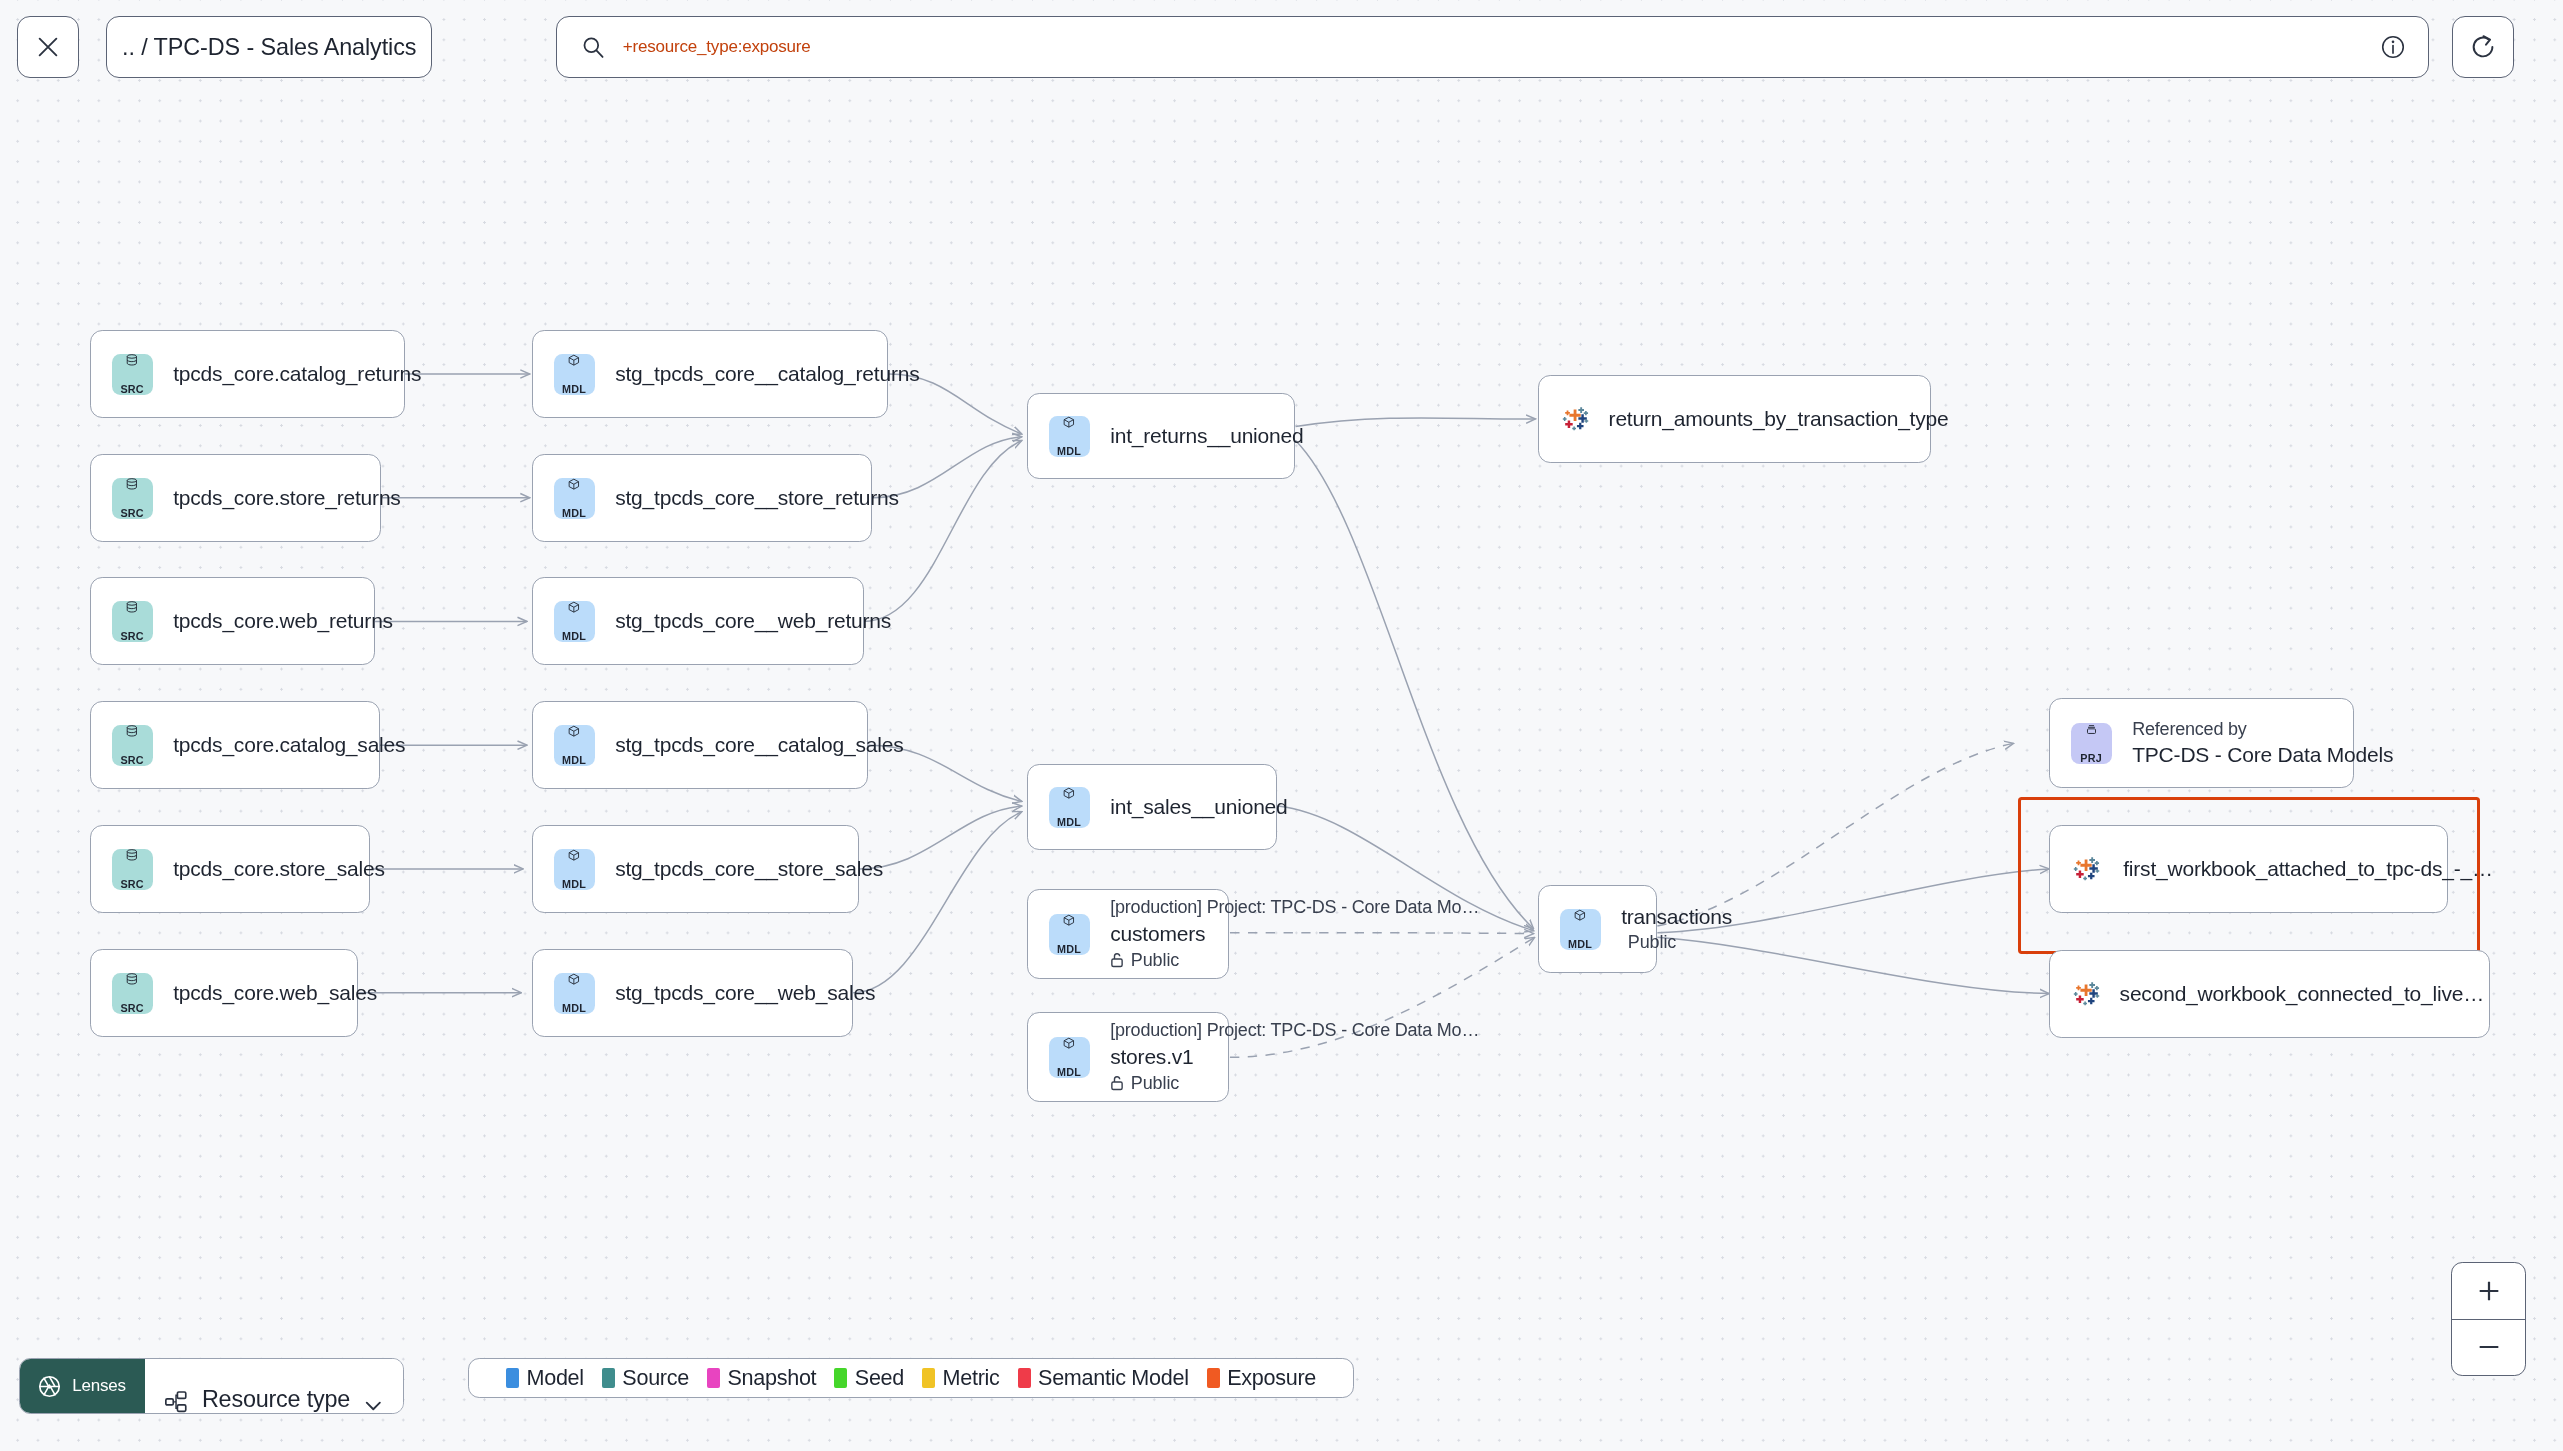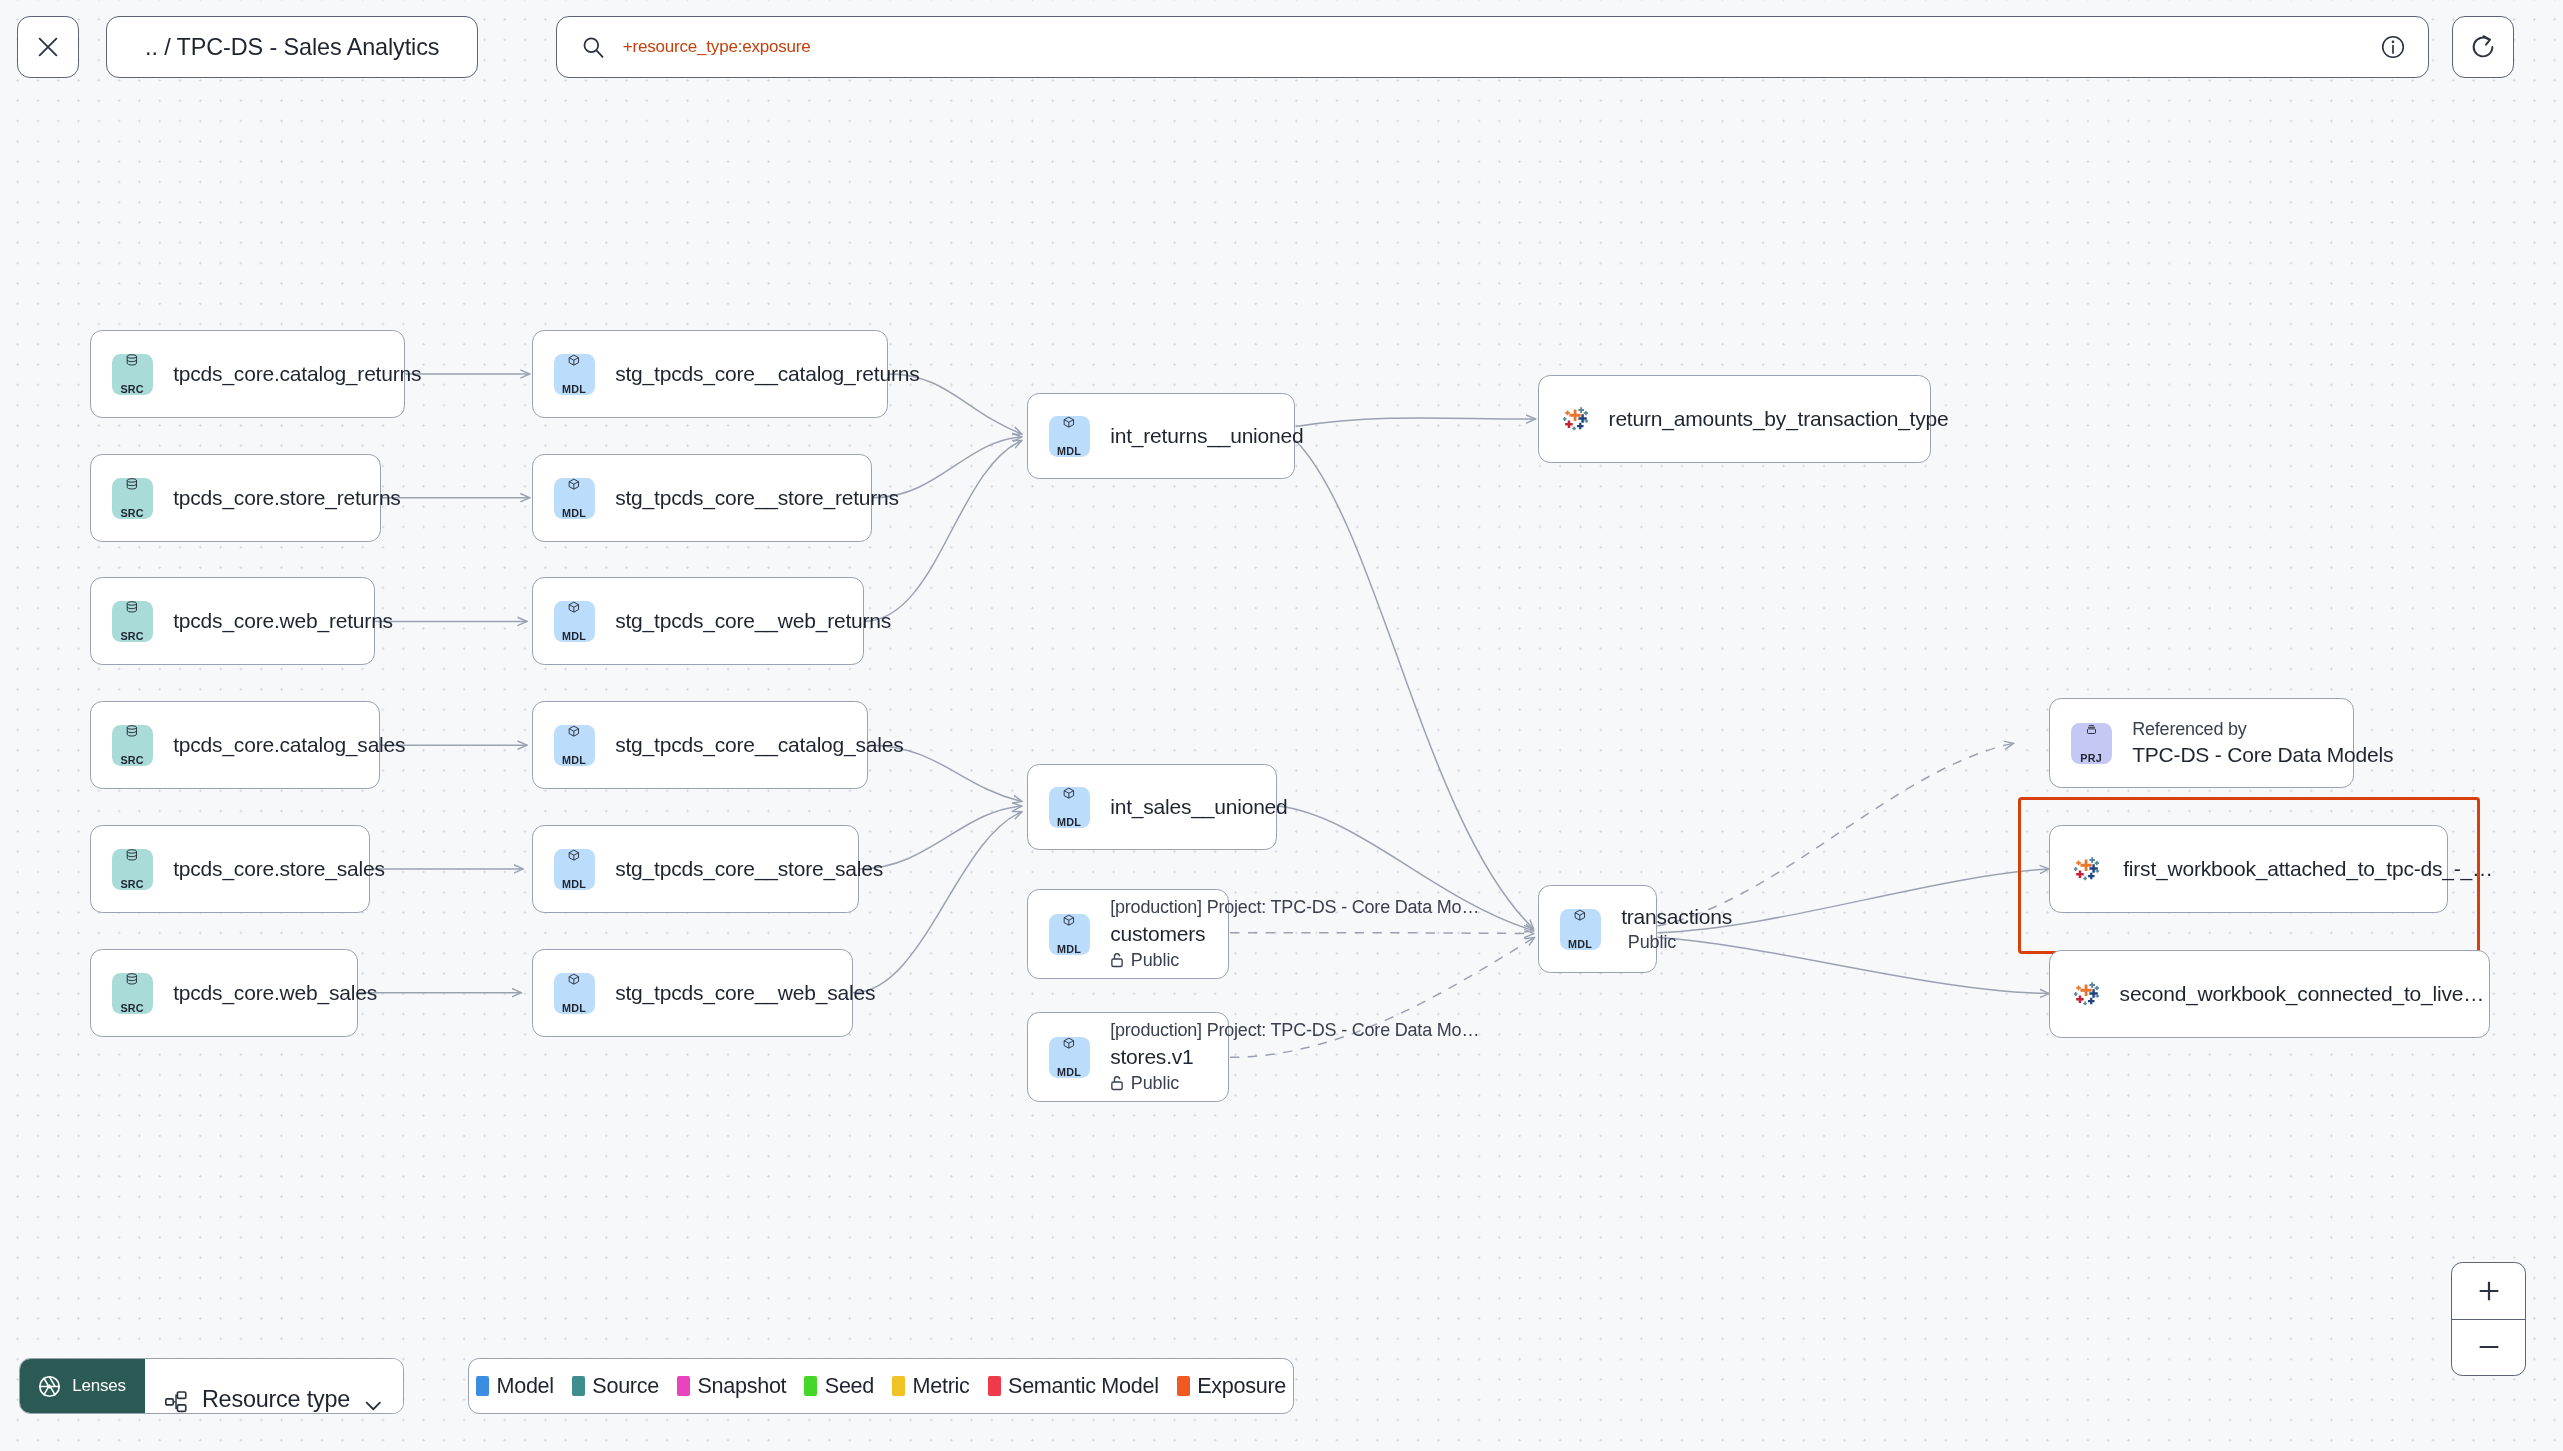--- a/index.html
+++ b/index.html
@@ -27,21 +27,21 @@
   .hdr-btn {
     position: absolute;
     background: #ffffff;
     border: 1.5px solid #5b6375;
     border-radius: 13px;
     display: flex; align-items: center; justify-content: center;
     cursor: pointer;
   }
   #close-btn { left: 17px; top: 16px; width: 62px; height: 62px; }
   #breadcrumb-btn {
-    left: 106px; top: 16px; height: 62px; padding: 0 38px;
+    left: 106px; top: 16px; height: 62px; padding: 0 15px;
     font-size: 23.4px; color: #1e2430; letter-spacing: -0.1px;
     white-space: nowrap;
   }
   #search-box {
     left: 556px; top: 16px; width: 1873px; height: 62px;
     justify-content: flex-start; padding: 0 20.6px 0 24.4px;
     gap: 17px;
   }
   #search-value {
     font-size: 17px; color: #c2410c; flex: 1; letter-spacing: -0.2px;
@@ -116,22 +116,22 @@
     cursor: pointer;
   }
   .restype-btn {
     background: #ffffff; color: #1e2430;
     display: flex; align-items: flex-end; gap: 13px;
     padding: 0 19px; font-size: 23.4px; letter-spacing: -0.2px;
     cursor: pointer;
   }
   .legend {
     position: absolute; left: 468px; top: 1358px;
-    height: 56px; display: flex; align-items: center;
-    gap: 18px; padding: 0 7px;
+    height: 40px; display: flex; align-items: center;
+    gap: 18px; padding: 0 37px;
     background: #ffffff; border: 1.4px solid #9aa2b1; border-radius: 11.2px;
     z-index: 40;
   }
   .legend-item { display: flex; align-items: center; gap: 7.5px; }
   .legend-sw { width: 13px; height: 20.6px; border-radius: 1.9px; flex: 0 0 auto; }
   .legend-lb { font-size: 21.6px; color: #1e2430; letter-spacing: -0.3px; white-space: nowrap; }
 
   .zoom-ctrl {
     position: absolute; left: 2451px; top: 1262px;
     width: 75px; height: 114px;

